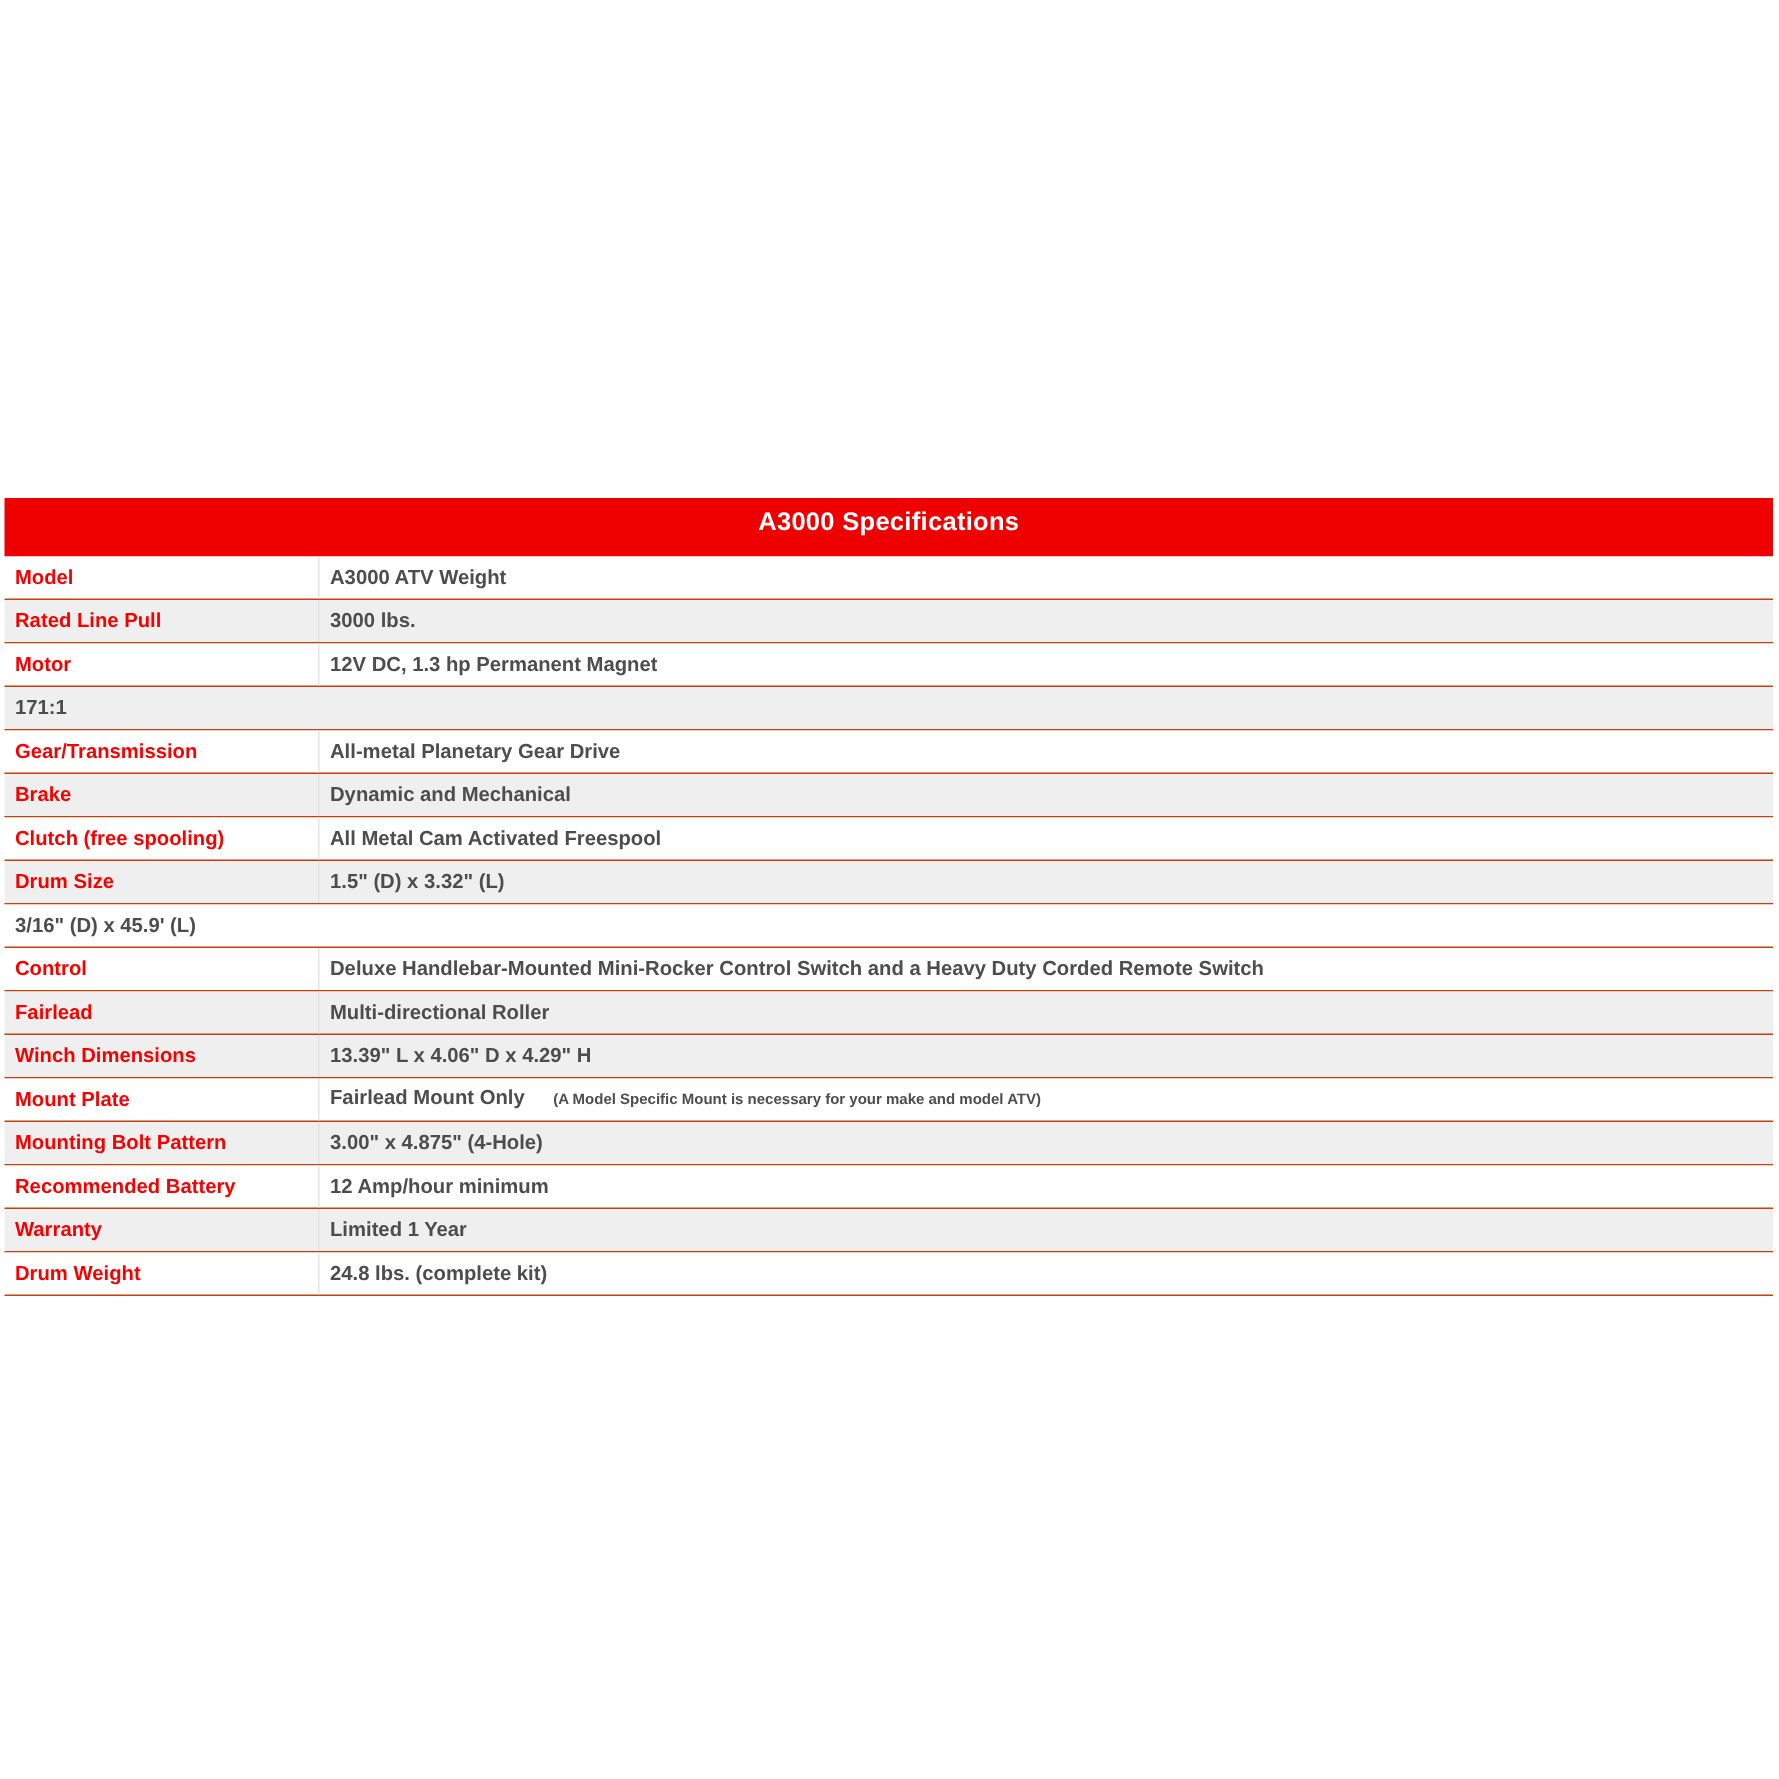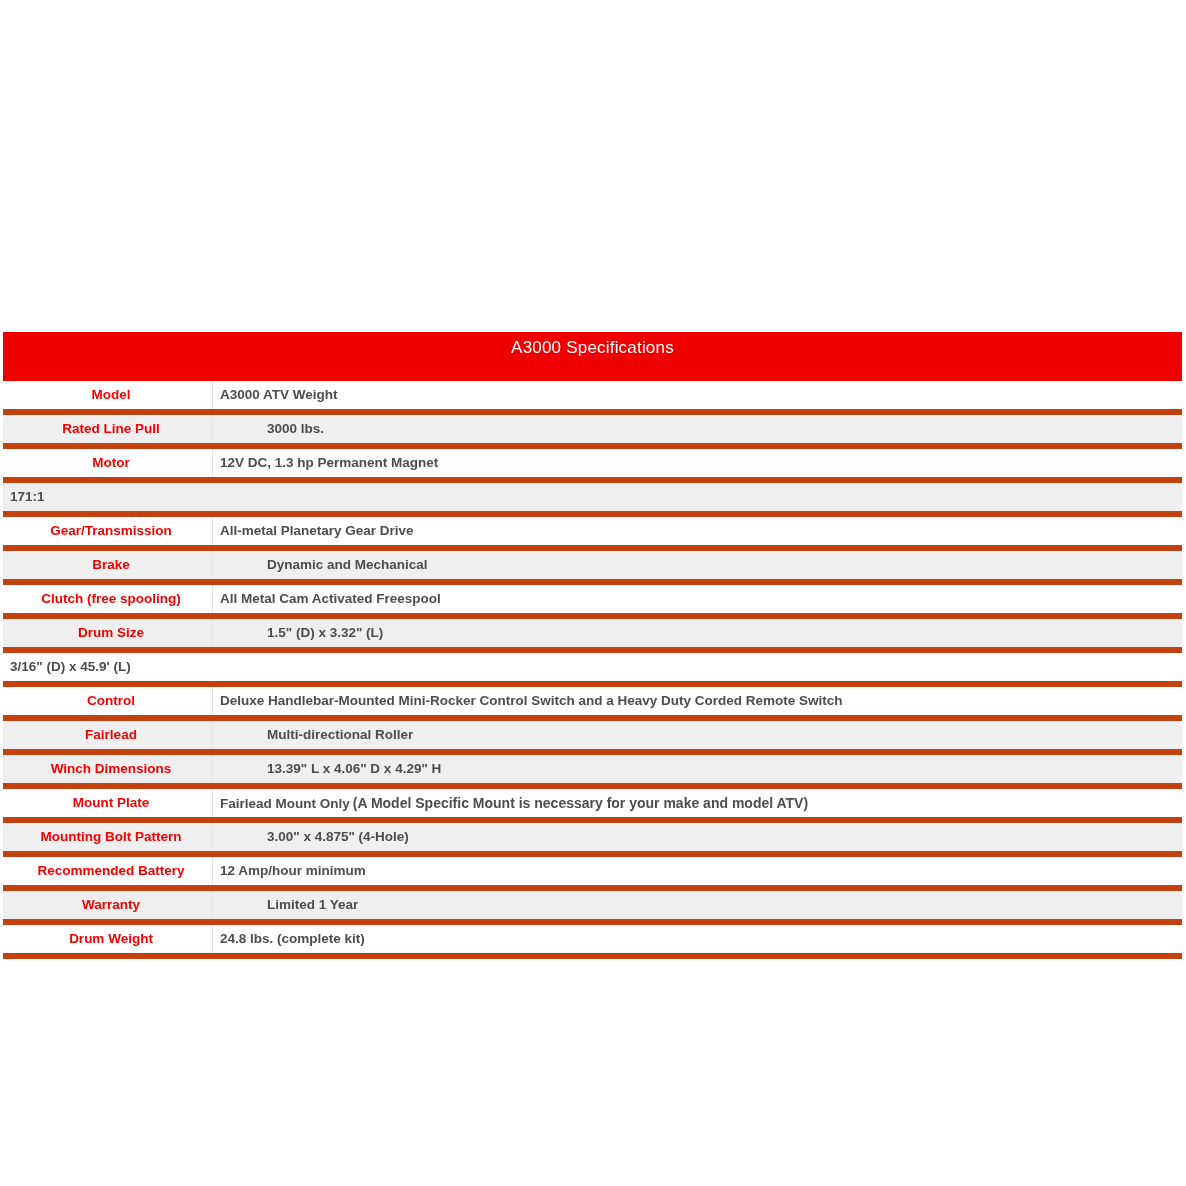--- a/index.html
+++ b/index.html
@@ -16,63 +16,61 @@
   }
   .spec-table {
     position: absolute;
     top: 332px;
     left: 3px;
     right: 4px;
   }
   .spec-header {
     background: #ee0000;
     color: #ffffff;
-    font-weight: normal;
+    font-weight: bold;
     font-size: 17px;
     text-align: center;
-    height: 49px;
+    height: 39px;
     line-height: 31px;
     letter-spacing: 0.2px;
   }
   .spec-row {
     display: flex;
     align-items: center;
     height: 28px;
-    border-bottom: 6px solid #c2410c;
+    border-bottom: 1px solid #c2410c;
     font-size: 13.5px;
     font-weight: bold;
     background: #ffffff;
-    text-align: center;
   }
   .spec-row.alt {
     background: #efefef;
-    gap: 47px;
   }
   .spec-label {
     width: 202px;
     padding-left: 7px;
     flex-shrink: 0;
     color: #f80000;
     border-right: 1px solid #e4e4e4;
     line-height: 28px;
     white-space: nowrap;
     overflow: hidden;
   }
   .spec-value {
     padding-left: 7px;
     color: #4d4d4d;
     line-height: 28px;
     white-space: nowrap;
     overflow: hidden;
   }
   .spec-note {
-    font-size: 14px;
+    font-size: 10px;
     color: #4d4d4d;
     font-weight: bold;
-    margin-left: 3px;
+    margin-left: 19px;
   }
 </style>
 </head>
 <body>
 
 <div class="spec-table">
   <div class="spec-header">A3000 Specifications</div>
 
   <div class="spec-row">
     <div class="spec-label">Model</div>

